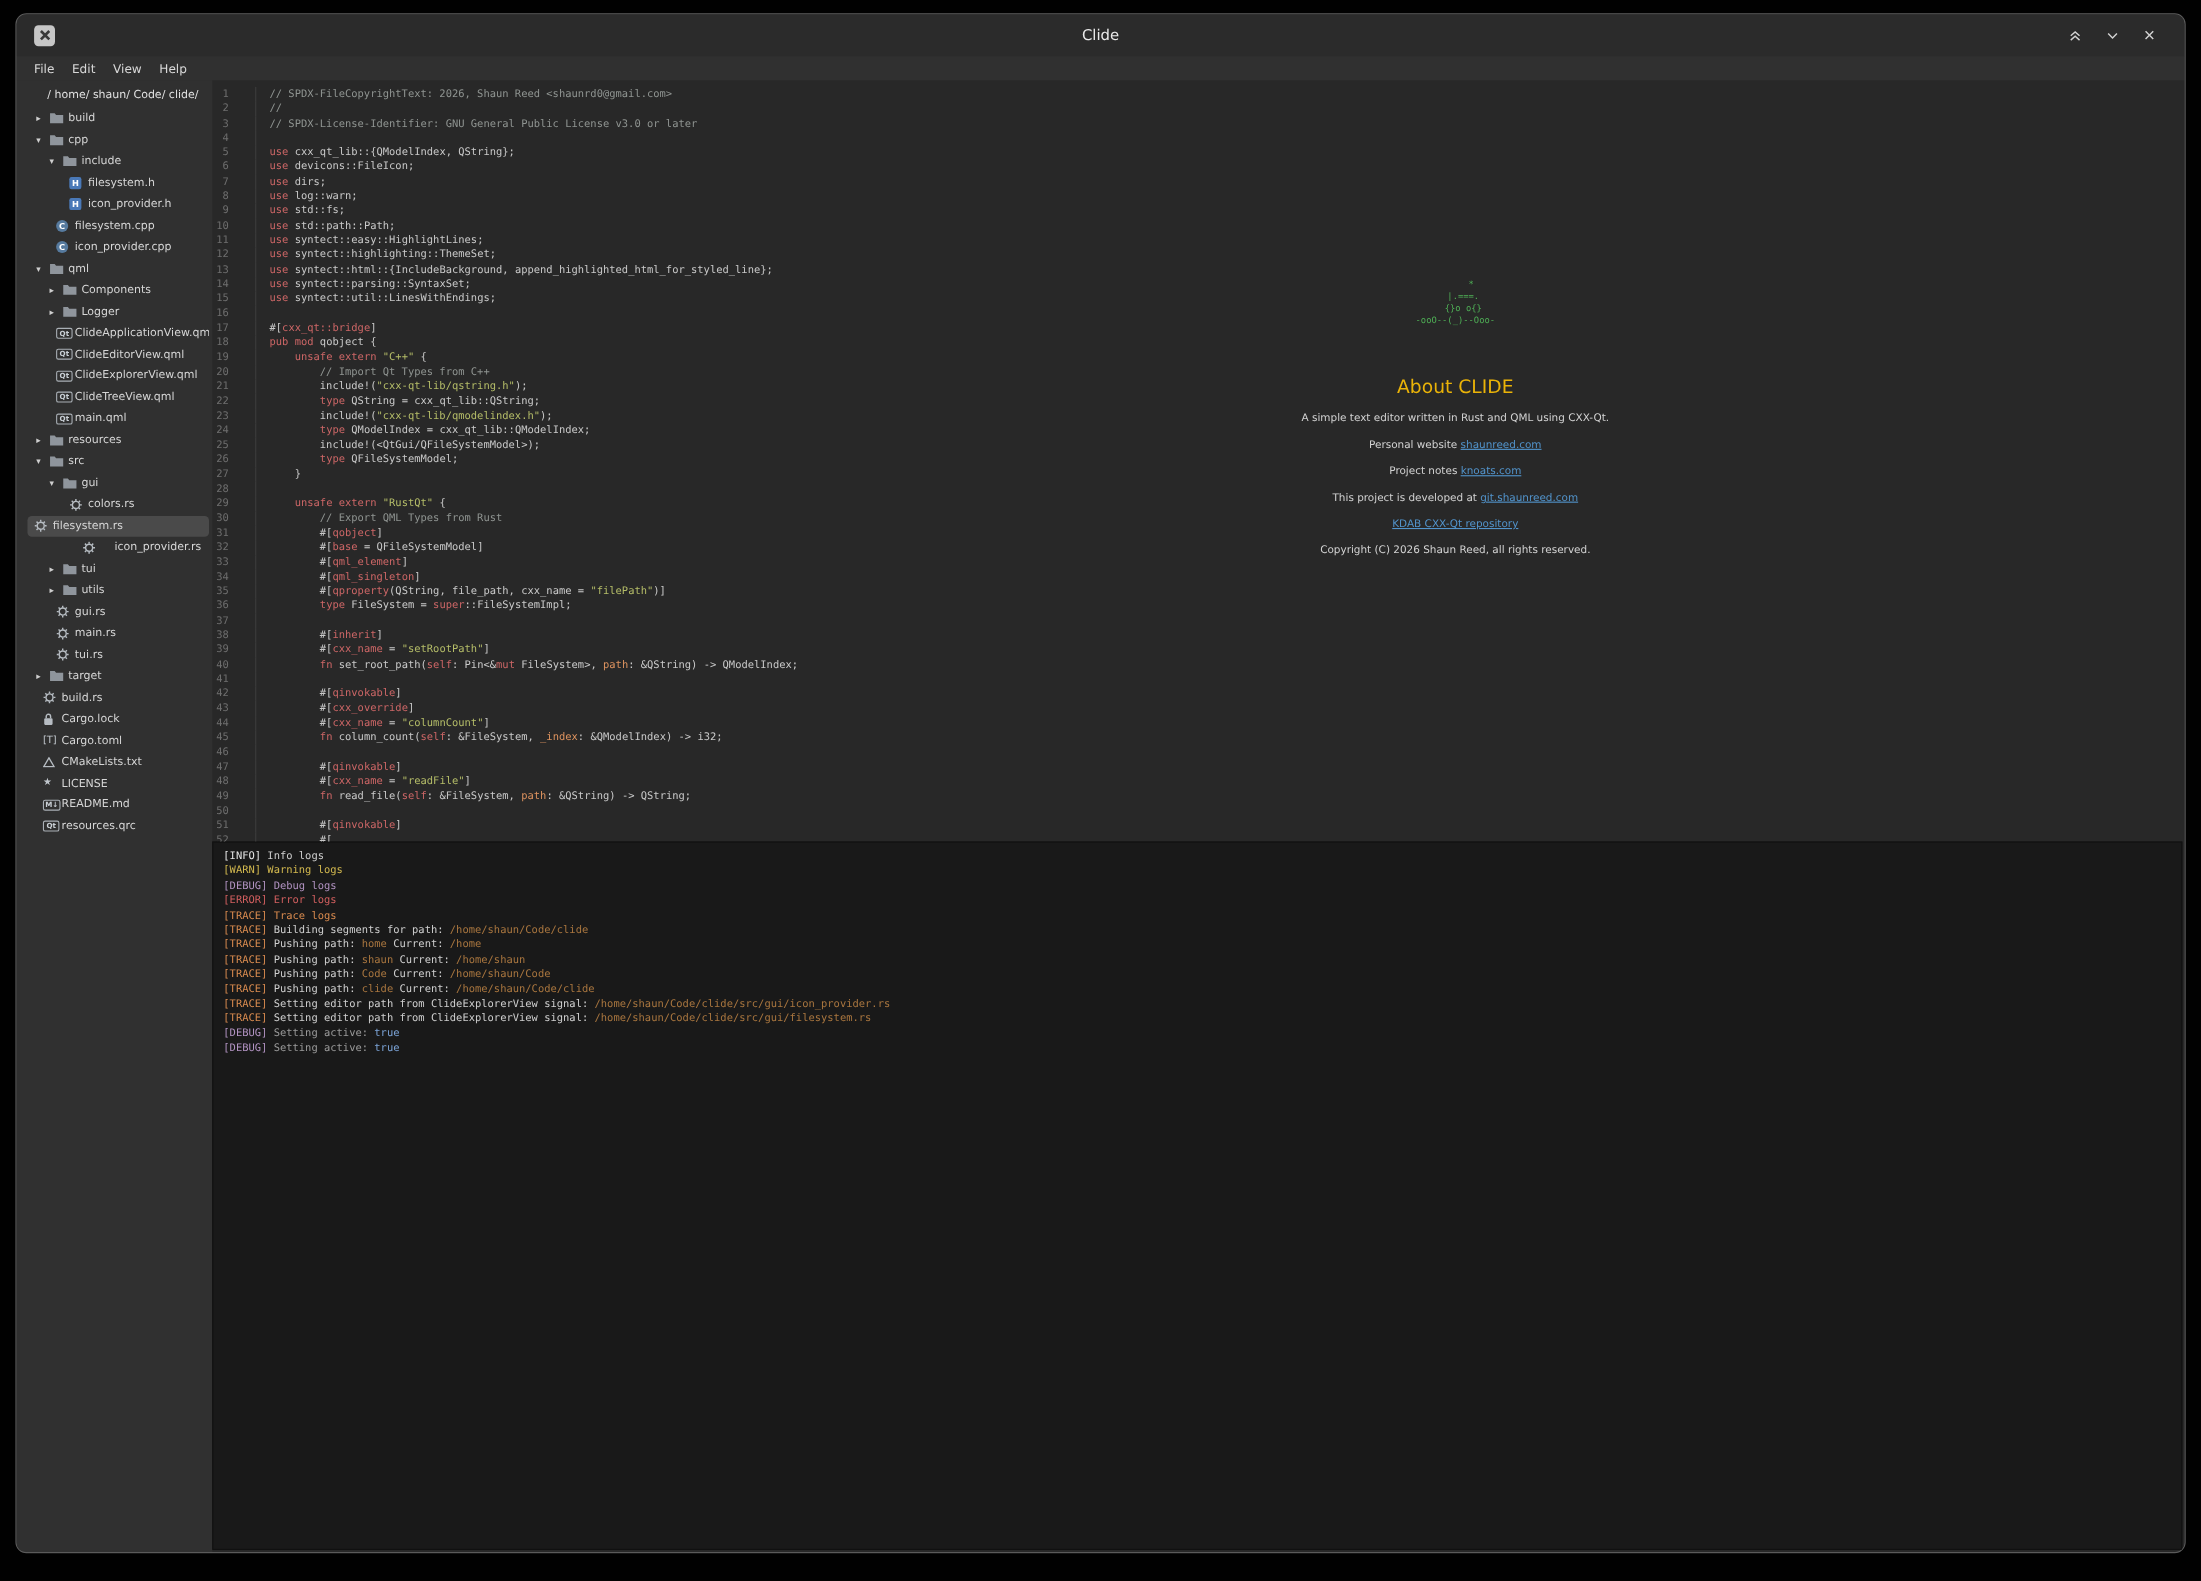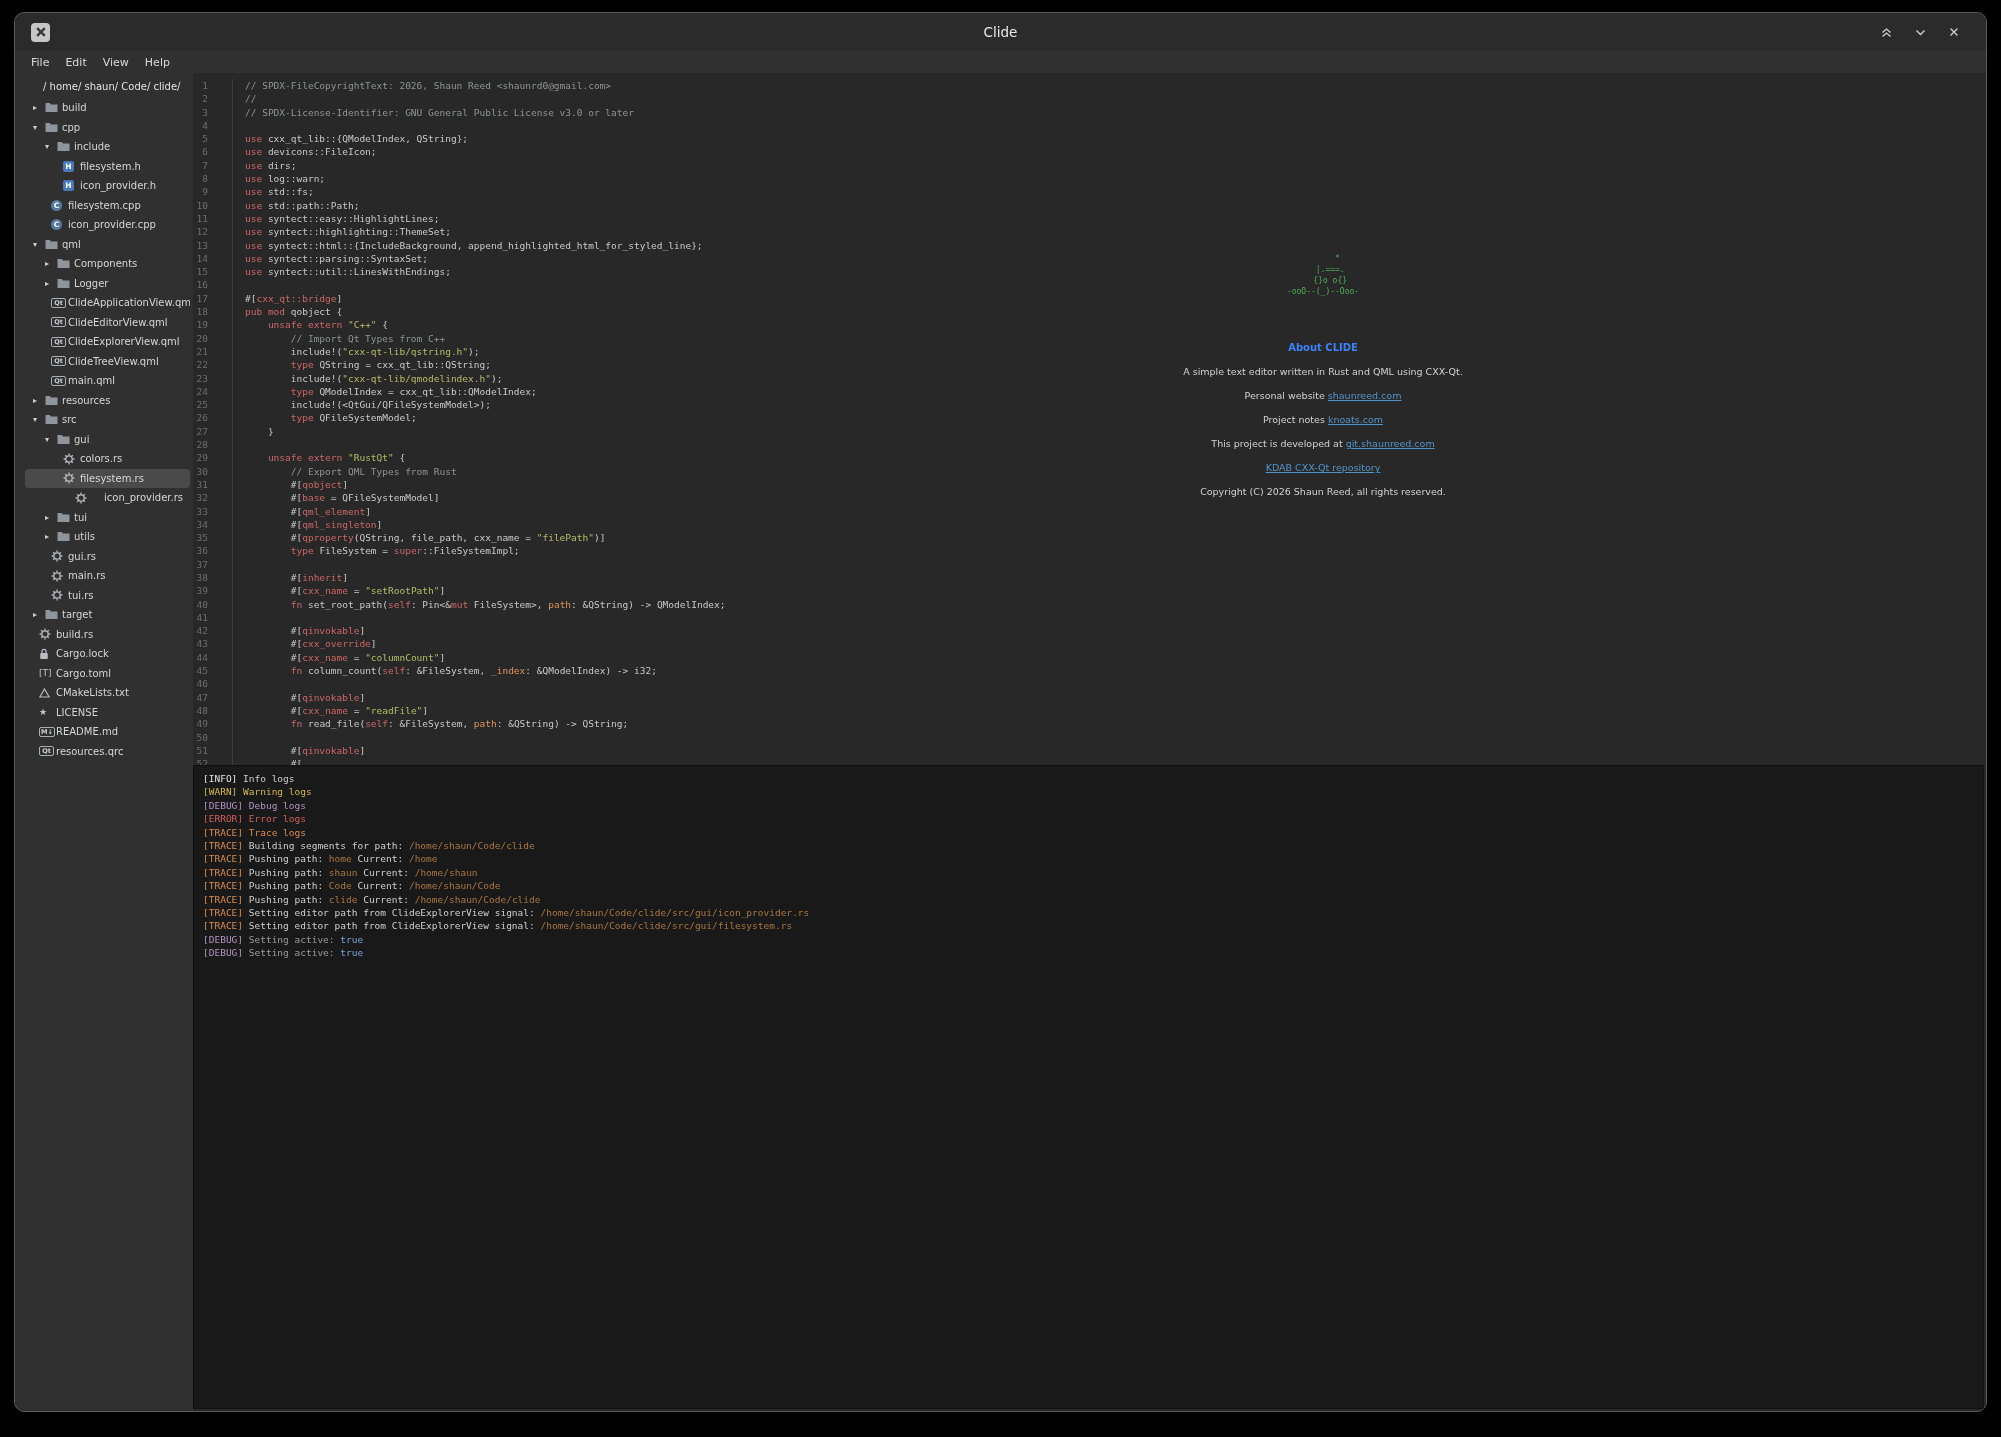--- a/index.html
+++ b/index.html
@@ -36,21 +36,21 @@
   .right{flex:1;display:flex;flex-direction:column;min-width:0;background:#282828}
   .editor-row{flex:1;position:relative;overflow:hidden;padding-top:6px}
   .code-line{display:flex;height:13.3px;line-height:13.3px;font-family:"DejaVu Sans Mono",monospace;
     font-size:9.5px;white-space:pre}
   .ln{width:15px;flex:0 0 auto;text-align:right;color:#6e6e6e}
   .lc{margin-left:24px;border-left:1px solid #3e3e3e;padding-left:12px}
   .tk-t{color:#c9c9c9}.tk-k{color:#cc6666}.tk-s{color:#b5bd68}.tk-c{color:#8f9491}.tk-p{color:#de935f}
   
   .about-panel{position:absolute;left:800px;top:180px;width:660px;text-align:center}
   .ascii{font-family:"DejaVu Sans Mono",monospace;font-size:8px;line-height:11px;color:#4fb056;white-space:pre}
-  .about-title{font-size:10px;font-weight:bold;color:#3b82f6;margin-top:45px}
+  .about-title{font-size:17px;font-weight:normal;color:#eab308;margin-top:45px}
   .about-line{font-size:9.5px;color:#d2d2d2;margin-top:13px}
   .about-link{color:#5294cc;text-decoration:underline;cursor:pointer}
   
   .log-panel{height:644px;flex:0 0 auto;background:#191919;border:1px solid #101010;margin:0 2px 2px 0;
     padding:6px 9px;overflow:hidden;font-family:"DejaVu Sans Mono",monospace;font-size:9.5px;line-height:13.4px}
   .log-line{white-space:pre;height:13.4px}
   .lg-i{color:#e6e6e6}.lg-w{color:#d3b94f}.lg-d{color:#b293c2}.lg-e{color:#d25f5f}
   .lg-r{color:#d98b4f}.lg-x{color:#cfcfcf}.lg-v{color:#a9763f}.lg-m{color:#9a9a9a}.lg-b{color:#7ba3d6}
 </style>
 </head>
@@ -245,21 +245,21 @@
             <span class="tree-icon">
               <svg width="12" height="12" viewBox="0 0 12 12">
                 <g stroke="#b6bcc2" stroke-width="1.3" fill="none">
                   <circle cx="6" cy="6" r="3.2"></circle>
                   <path d="M6 .6v1.8M6 9.6v1.8M.6 6h1.8M9.6 6h1.8M2.2 2.2l1.3 1.3M8.5 8.5l1.3 1.3M9.8 2.2L8.5 3.5M3.5 8.5L2.2 9.8"></path>
                 </g>
               </svg>
             </span>
             <span class="tree-label">colors.rs</span>
           </div>
-          <div class="tree-row selected" style="padding-left: 32px;">
+          <div class="tree-row selected" style="">
             <span class="tree-chevron empty"></span>
             <span class="tree-icon">
               <svg width="12" height="12" viewBox="0 0 12 12">
                 <g stroke="#b6bcc2" stroke-width="1.3" fill="none">
                   <circle cx="6" cy="6" r="3.2"></circle>
                   <path d="M6 .6v1.8M6 9.6v1.8M.6 6h1.8M9.6 6h1.8M2.2 2.2l1.3 1.3M8.5 8.5l1.3 1.3M9.8 2.2L8.5 3.5M3.5 8.5L2.2 9.8"></path>
                 </g>
               </svg>
             </span>
             <span class="tree-label">filesystem.rs</span>

